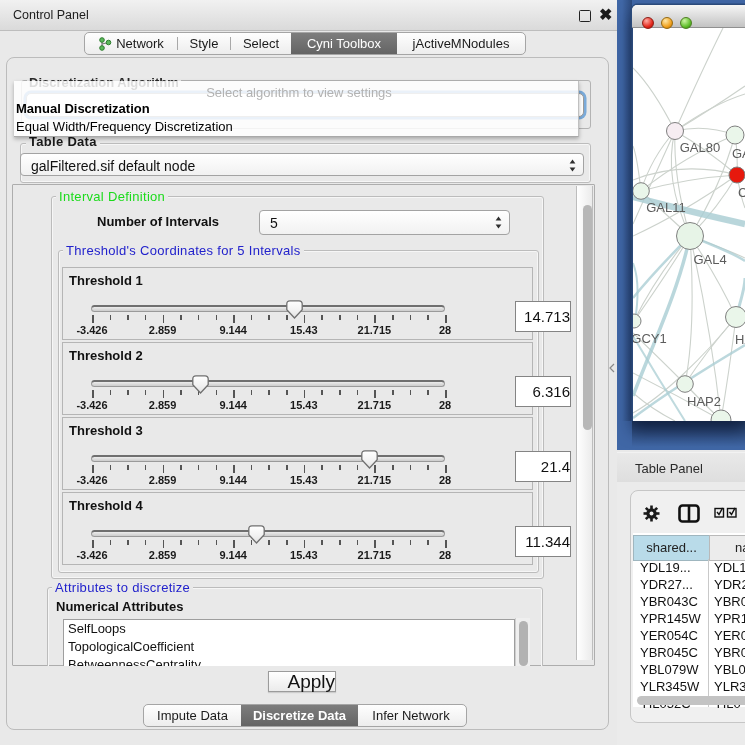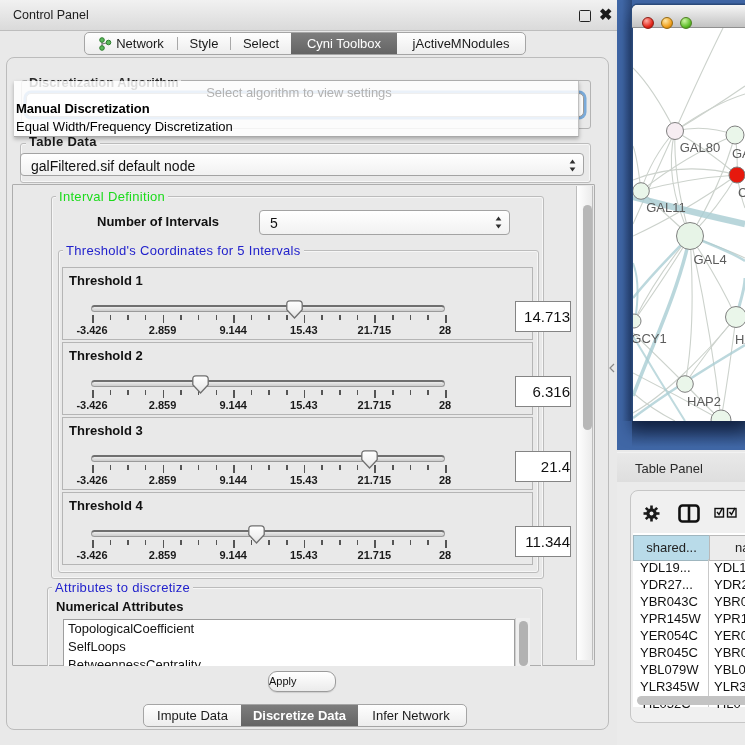--- a/index.html
+++ b/index.html
@@ -37,21 +37,21 @@
 
 #vscroll{left:576px;top:186px;width:15px;height:474px;background:linear-gradient(to right,#ffffff,#ebebeb);border-left:1px solid #bdbdbd;border-right:1px solid #bdbdbd;}
 #vthumb{left:583px;top:205px;width:9px;height:225px;background:#b7b7b7;border-radius:5px;}
 
 #list{left:63px;top:619px;width:450px;height:60px;background:#fff;border:1px solid #9e9e9e;font-size:13px;color:#111;}
 #list div{padding-left:4px;height:18px;line-height:18px;}
 #lscroll{left:515px;top:618px;width:14px;height:48px;background:#efefef;border-left:1px solid #cfcfcf;}
 #lthumb{left:519px;top:621px;width:9px;height:45px;background:#b2b2b2;border-radius:4.5px;}
 
 #applyrow{left:7px;top:666px;width:595px;height:35px;background:#e9e9e9;}
-#apply{left:268px;top:671px;width:66px;height:19px;background:linear-gradient(#ffffff,#ebebeb);border:1px solid #9b9b9b;border-radius:9px;font-size:11px;color:#111;text-align:left;line-height:19px;box-shadow:0 1px 1px rgba(0,0,0,.12);}
+#apply{left:268px;top:671px;width:66px;height:19px;background:linear-gradient(#ffffff,#ebebeb);border:1px solid #9b9b9b;border-radius:0;font-size:19px;color:#111;text-align:right;line-height:19px;box-shadow:0 1px 1px rgba(0,0,0,.12);}
 
 #dag{left:21px;top:80px;width:568px;height:47px;border:1px solid #b3b3b3;border-radius:3px;z-index:4;}
 #daglabel{left:27px;top:75px;font-size:13px;font-weight:bold;color:#2a2a2a;background:#e9e9e9;padding:0 2px;z-index:5;text-align:right;}
 #dacombo{left:26px;top:93px;width:556px;height:22px;background:#fff;border:1px solid #9a9a9a;border-radius:5px;box-shadow:0 0 0 2.5px rgba(116,167,216,0.95);z-index:6;}
 
 #overlay{left:14px;top:81px;width:564px;height:55px;background:rgba(255,255,255,0.84);border-bottom:1px solid #a9a9a9;border-right:1px solid #c0c0c0;box-shadow:0 2px 4px rgba(0,0,0,0.28);z-index:10;}
 #overlay .prompt{position:absolute;left:285px;top:4px;transform:translateX(-50%);font-size:13px;color:#b2b2b2;}
 #overlay .it1{position:absolute;left:2px;top:20px;font-size:13px;font-weight:bold;color:#000;}
 #overlay .it2{position:absolute;left:2px;top:38px;font-size:13px;color:#000;}
 
@@ -216,22 +216,22 @@
         </defs>
         <path d="M4 0.8 H13 Q16.2 0.8 16.2 4 V9.8 L8.5 18 L0.8 9.8 V4 Q0.8 0.8 4 0.8 Z" fill="url(#tg492)" stroke="#6f6f6f" stroke-width="1.3"></path>
       </svg>
   <div class="vbox">11.344</div>
 </div>
 
   <div class="a grp" style="left:47px;top:587px;width:494px;height:95px;"></div>
   <div class="a glabel" style="left:52px;top:580px;color:#2222cc;">Attributes to discretize</div>
   <div class="a bold" style="left:56px;top:599px;font-size:13px;color:#111;">Numerical Attributes</div>
   <div class="a" id="list">
+    <div>SelfLoops</div>
     <div>TopologicalCoefficient</div>
-    <div>SelfLoops</div>
     <div>BetweennessCentrality</div>
   </div>
   <div class="a" id="lscroll"></div>
   <div class="a" id="lthumb"></div>
 
   <div class="a" id="vscroll"></div>
   <div class="a" id="vthumb"></div>
 </div>
 
 <div class="a" id="applyrow"></div>

